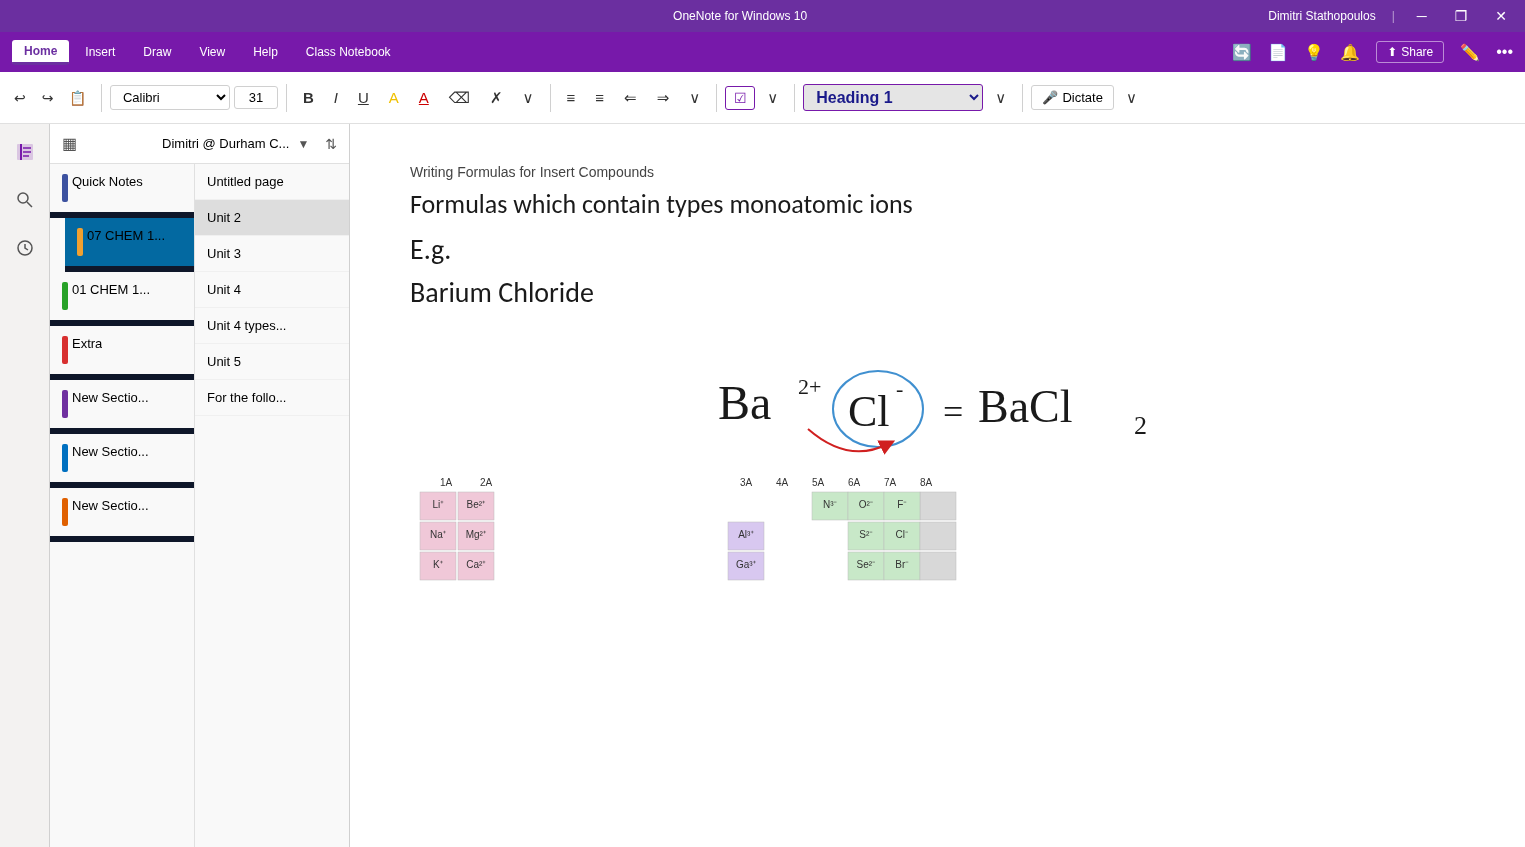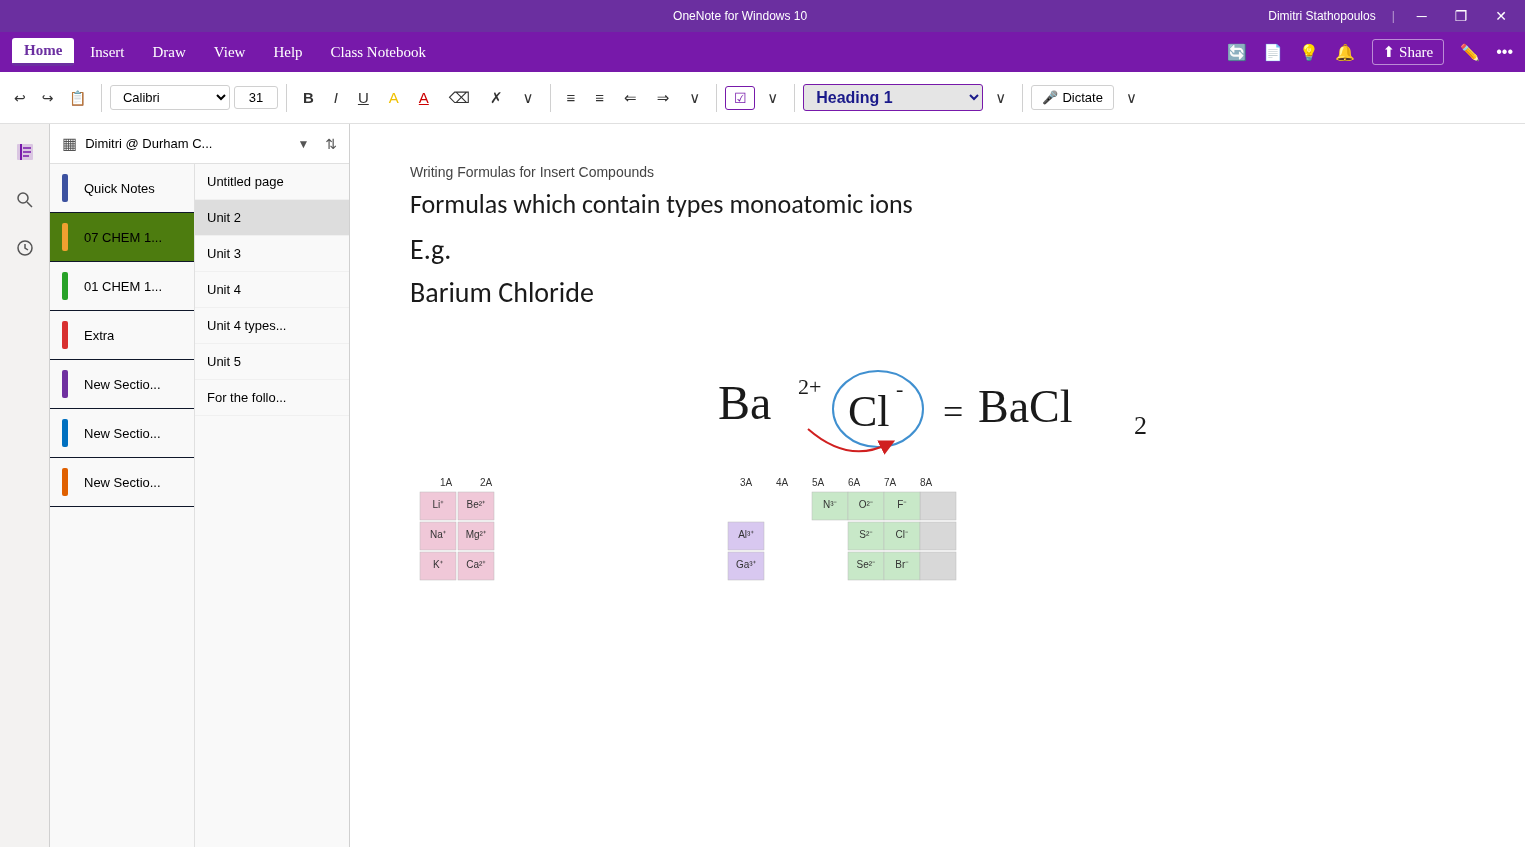--- a/index.html
+++ b/index.html
@@ -25,25 +25,24 @@
       height: 40px;
       background: #7719aa;
       display: flex;
       align-items: center;
       padding: 0 12px;
       gap: 4px;
       color: white;
     }
     .menu-item {
       padding: 4px 12px;
-      font-size: 15px;
+      font-size: 12px;
       cursor: pointer;
       border-radius: 3px;
       color: white;
-      font-family: Liberation Serif, serif;
     }
     .menu-item.active {
       background: white;
       color: #6b2fa0;
       font-weight: 600;
       border-bottom: 3px solid #6b2fa0;
     }
     .menu-bar-right {
       margin-left: auto;
       display: flex;
@@ -177,43 +176,43 @@
       flex-direction: column;
     }
     .notebook-header {
       padding: 10px 12px;
       display: flex;
       align-items: center;
       gap: 8px;
       border-bottom: 1px solid #e0e0e0;
       background: white;
     }
-    .notebook-name { font-size: 13px; font-weight: 500; flex: 1; }
+    .notebook-name { font-size: 13px; font-weight: 500; flex: 1; text-align: right; }
 
     .sections-list {
       flex: 1;
       overflow-y: auto;
       display: flex;
     }
     .sections-col {
       width: 145px;
       border-right: 1px solid #e0e0e0;
       display: flex;
       flex-direction: column;
     }
     .section-item {
       display: flex;
-      align-items: center;
+      align-items: flex-start;
       padding: 10px 12px;
       cursor: pointer;
       font-size: 13px;
-      gap: 16px;
-      border-bottom: 1px solid #0f172a;
-    }
-    .section-item.active { background: #4d7c0f; }
+      gap: 4px;
+      border-bottom: 6px solid #0f172a;
+    }
+    .section-item.active { background: #0369a1; margin-left: 15px; }
     .section-color {
       width: 6px;
       height: 28px;
       border-radius: 2px;
       flex-shrink: 0;
     }
     .section-label { font-size: 13px; overflow: hidden; text-overflow: ellipsis; white-space: nowrap; }
 
     .pages-col {
       flex: 1;

